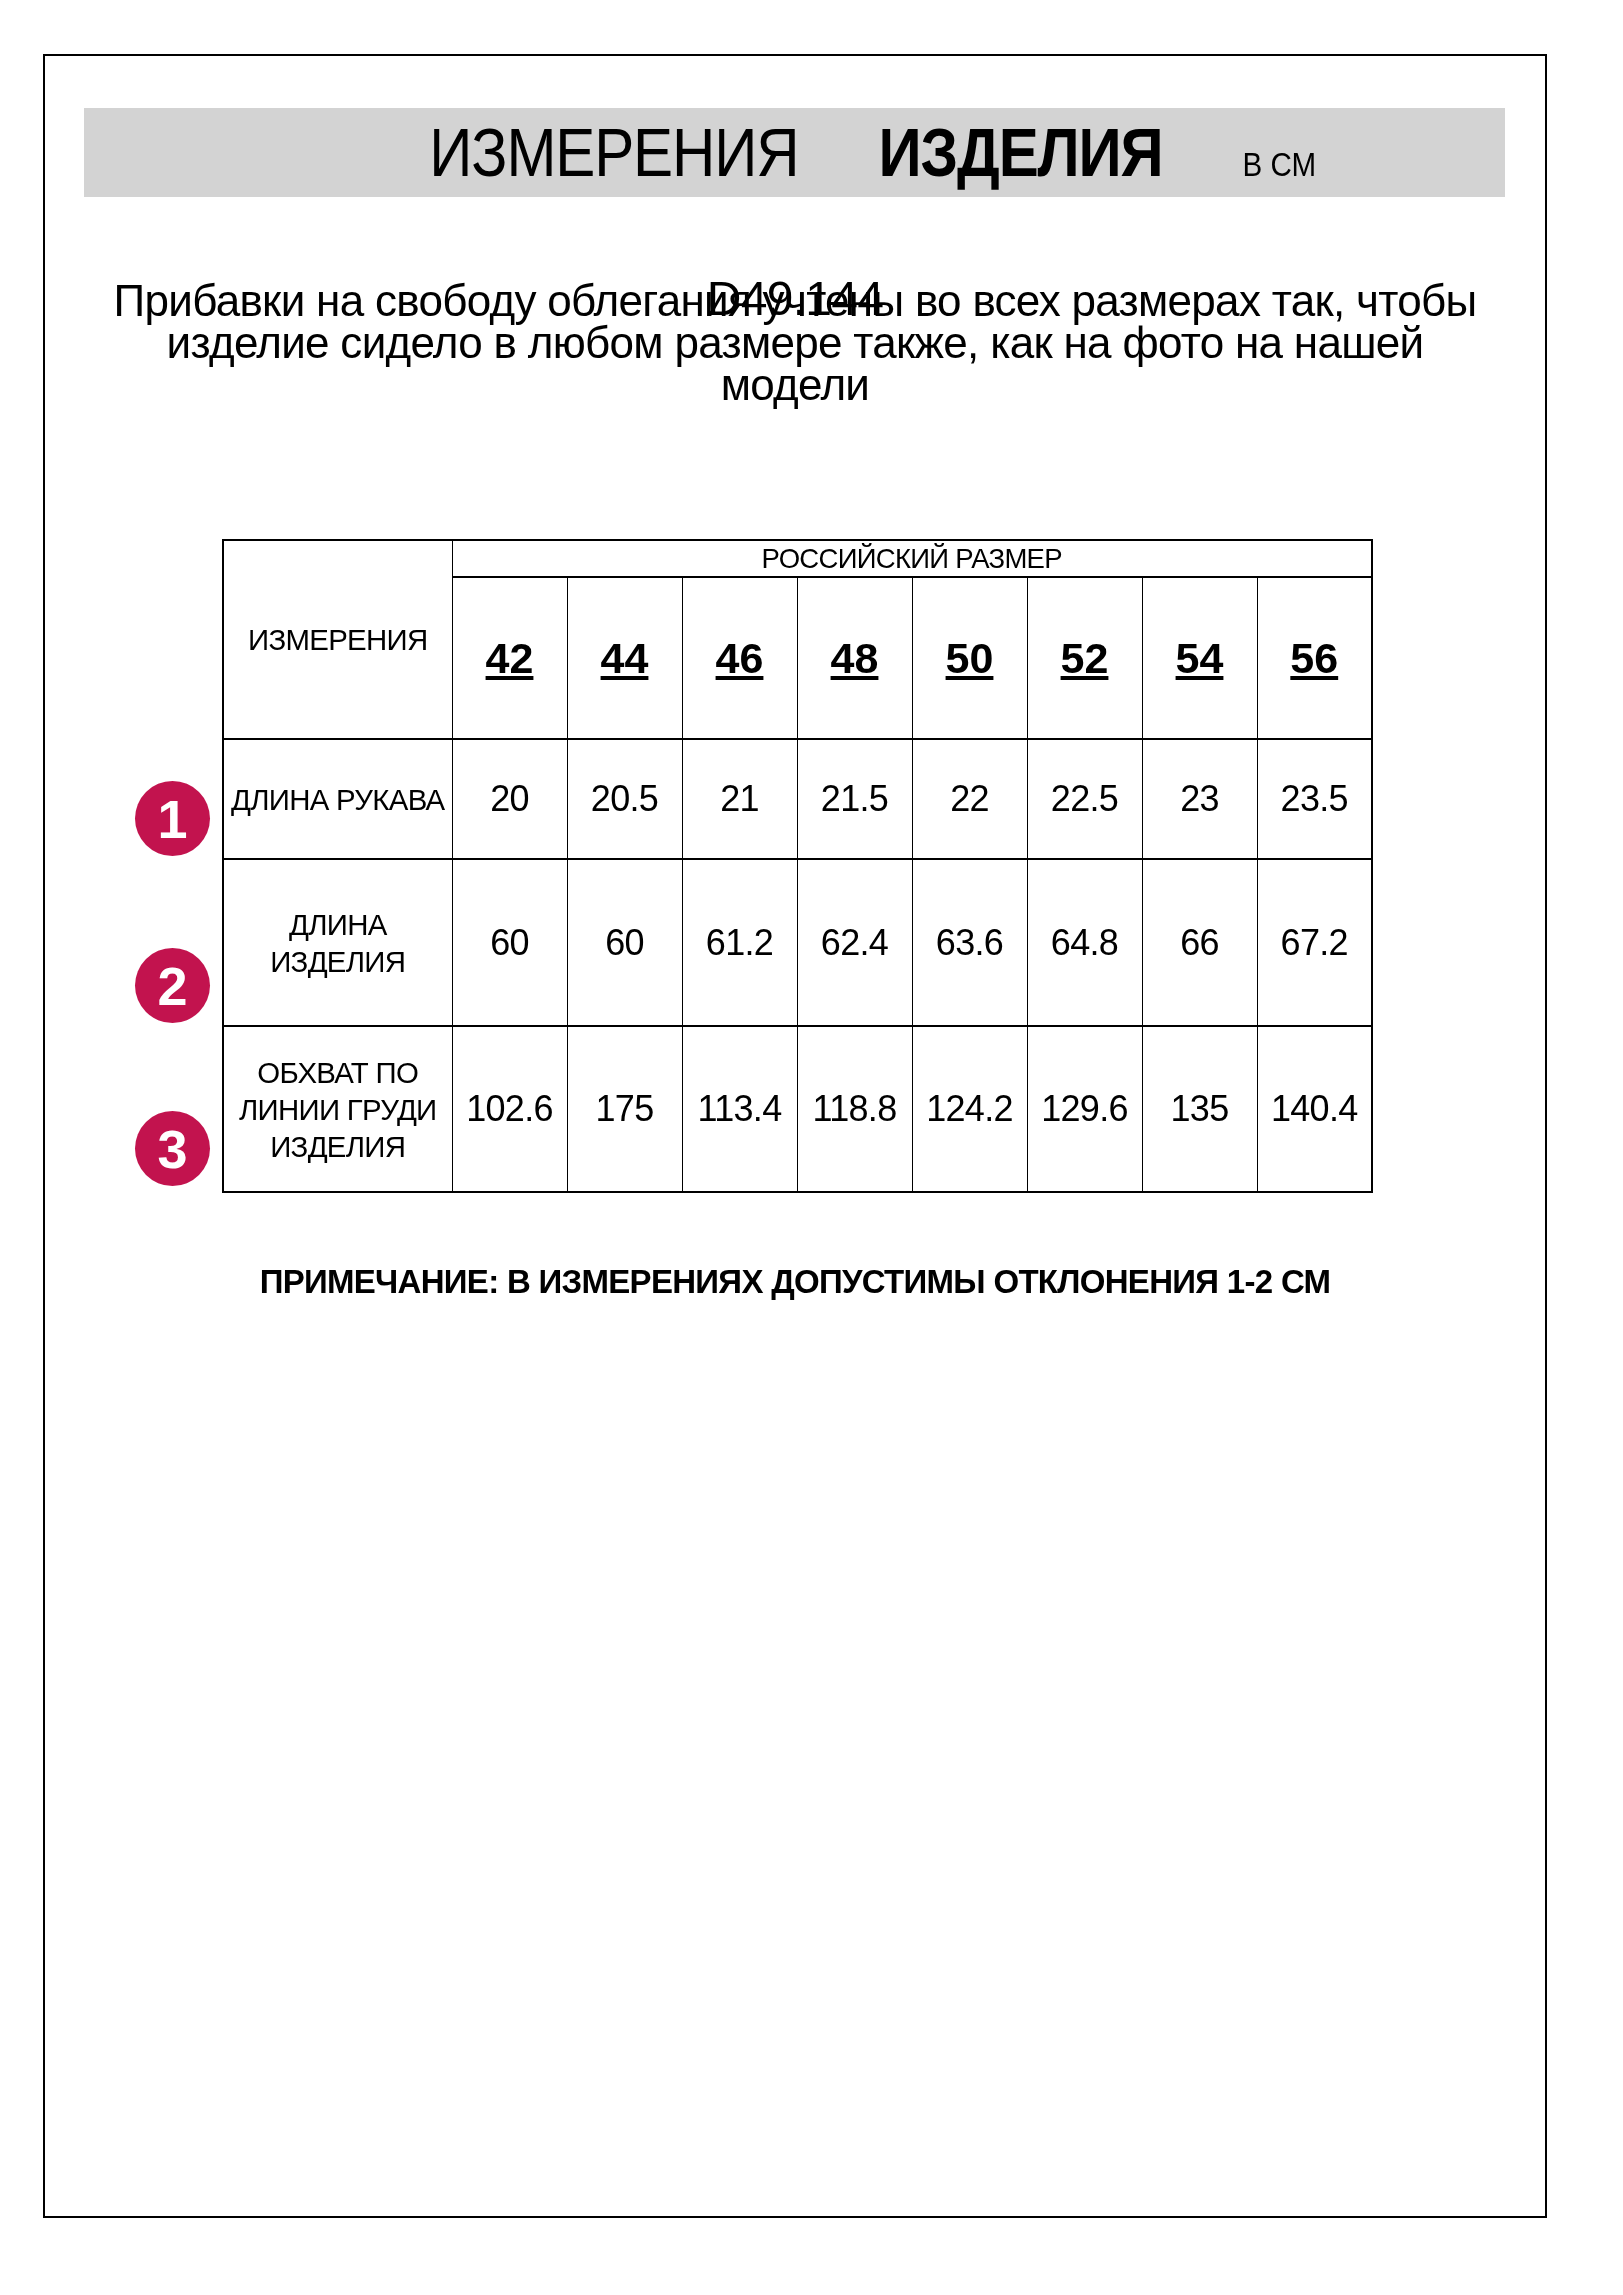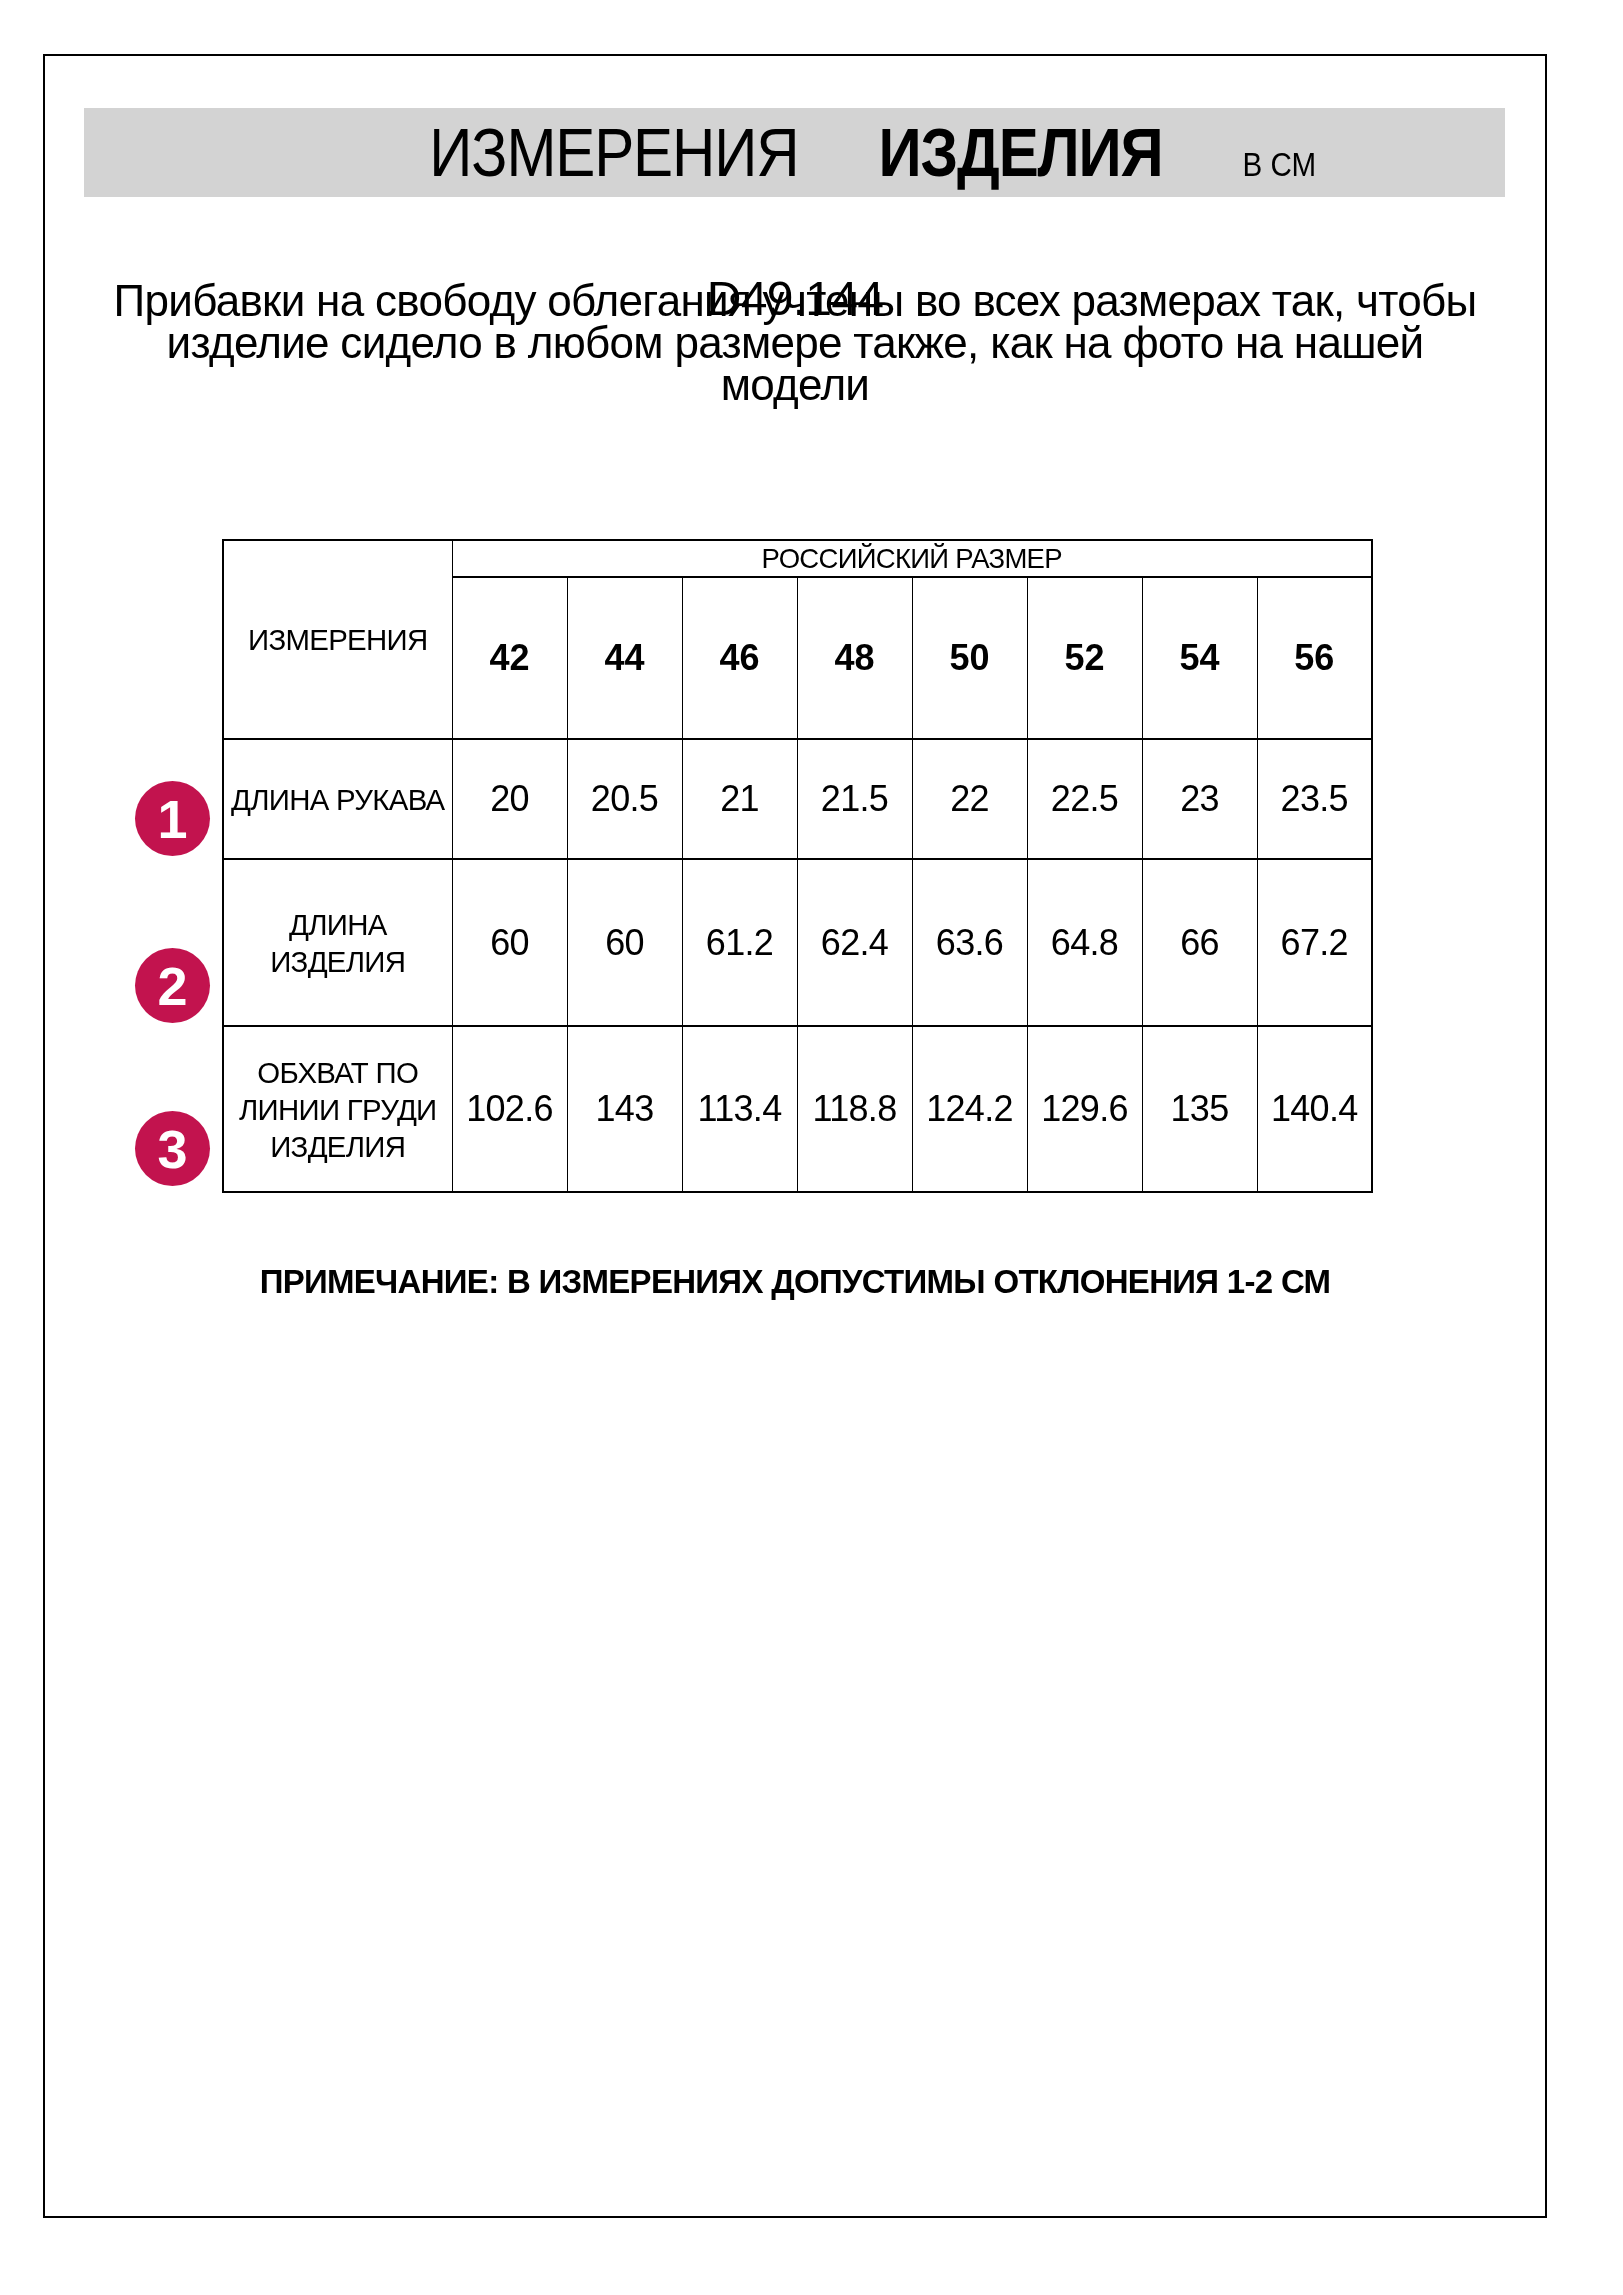--- a/index.html
+++ b/index.html
@@ -52,21 +52,21 @@
     text-align:center; vertical-align:middle; padding:0;
   }
   .tr-group  { height:37px; }
   .tr-sizes  { height:162px; }
   .tr-row1   { height:120px; }
   .tr-row2   { height:167px; }
   .tr-row3   { height:166px; }
 
   td.corner      { font-size:29.4px; letter-spacing:-0.7px; }
   td.group-head  { font-size:27.5px; letter-spacing:-0.7px; }
-  td.size-cell   { font-size:36px; font-weight:bold; }
+  td.size-cell   { font-size:43px; font-weight:bold;text-decoration:underline; }
   td.label-cell  { font-size:29.4px; line-height:37px; white-space:pre-line; letter-spacing:-0.7px; }
   td.value-cell  { font-size:36px; letter-spacing:-0.7px;margin-left:31px; }
 
   .badge {
     position:absolute; left:135px; width:75px; height:75px;
     border-radius:50%; background:#c2134e;
     display:flex; align-items:center; justify-content:center;
     color:#fff; font-size:54px; font-weight:bold;
   }
   .badge-1 { top:781px; }
@@ -145,21 +145,21 @@
       <td class="value-cell">63.6</td>
       <td class="value-cell">64.8</td>
       <td class="value-cell">66</td>
       <td class="value-cell">67.2</td>
     </tr>
     <tr class="tr-row3">
       <td class="label-cell">ОБХВАТ ПО
 ЛИНИИ ГРУДИ
 ИЗДЕЛИЯ</td>
       <td class="value-cell">102.6</td>
-      <td class="value-cell">143</td>
+      <td class="value-cell">175</td>
       <td class="value-cell">113.4</td>
       <td class="value-cell">118.8</td>
       <td class="value-cell">124.2</td>
       <td class="value-cell">129.6</td>
       <td class="value-cell">135</td>
       <td class="value-cell">140.4</td>
     </tr>
   </tbody>
 </table>
 

